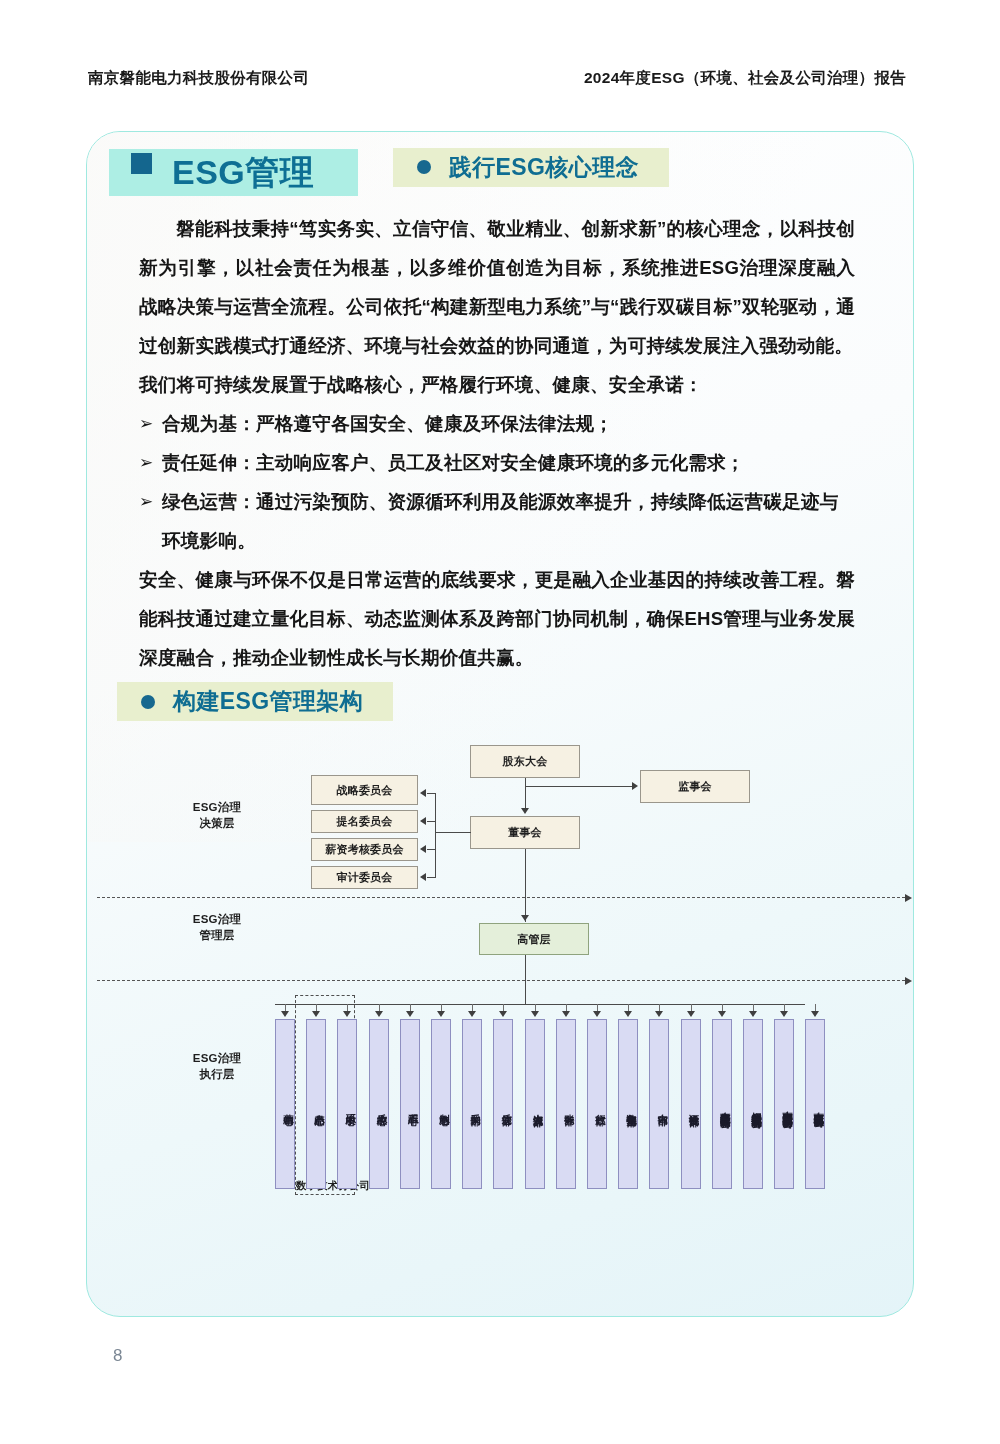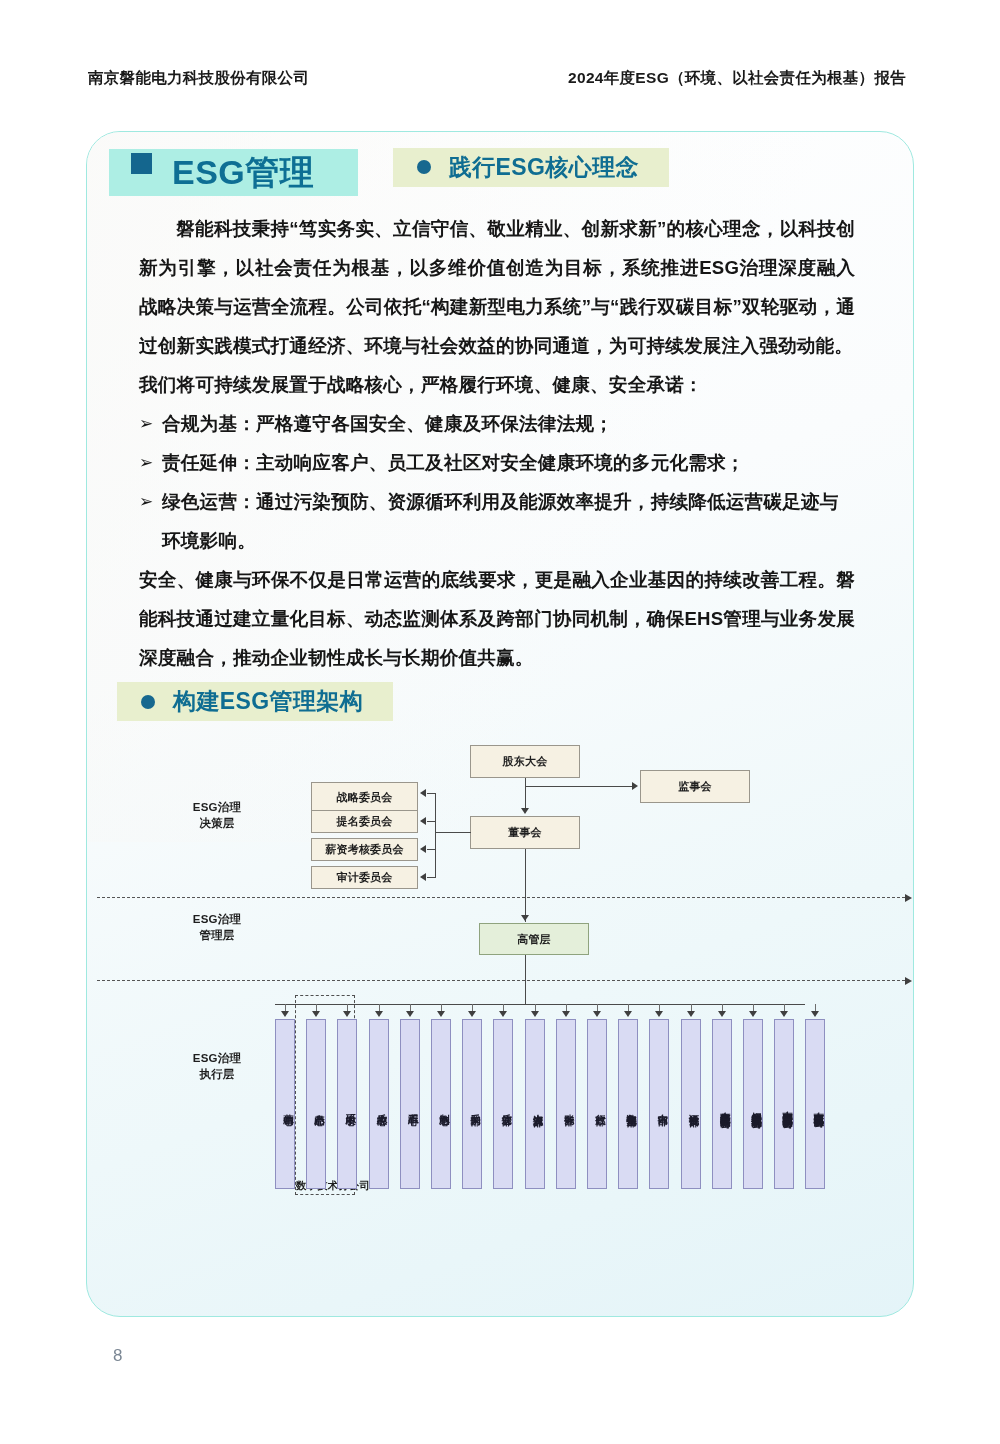--- a/index.html
+++ b/index.html
@@ -258,21 +258,21 @@
     font-size: 17px;
     color: #7b8794;
     font-weight: normal;
   }
 </style>
 </head>
 <body>
 
 <div class="page-header">
   <span class="hdr-left">南京磐能电力科技股份有限公司</span>
-  <span class="hdr-right">2024年度ESG（环境、以社会责任为根基）报告</span>
+  <span class="hdr-right">2024年度ESG（环境、社会及公司治理）报告</span>
 </div>
 
 <div class="content-frame">
   <div class="frame-inner">
 
     
     <div class="h1-band">
       <span class="h1-square"></span>
       <span class="h1-text">ESG管理</span>
     </div>
@@ -325,21 +325,21 @@
         <div>ESG治理</div>
         <div>执行层</div>
       </div>
 
       <div class="node" style="left:383px; top:8px; width:110px; height:33px;">股东大会</div>
 
       <div class="node" style="left:553px; top:33px; width:110px; height:33px;">监事会</div>
 
       <div class="node" style="left:383px; top:79px; width:110px; height:33px;">董事会</div>
 
-      <div class="node" style="left:224px; top:45px; width:107px; height:30px;">战略委员会</div>
+      <div class="node" style="left:224px; top:38px; width:107px; height:30px;">战略委员会</div>
       <div class="node" style="left:224px; top:73px; width:107px; height:23px;">提名委员会</div>
       <div class="node" style="left:224px; top:101px; width:107px; height:23px;">薪资考核委员会</div>
       <div class="node" style="left:224px; top:129px; width:107px; height:23px;">审计委员会</div>
 
       <div class="ln-v" style="left:438px; top:41px; height:31px;"></div>
       <div class="arrow-d" style="left:434px; top:71px;"></div>
 
       <div class="ln-h" style="left:438px; top:49px; width:107px;"></div>
       <div class="arrow-r" style="left:545px; top:45px;"></div>
 

